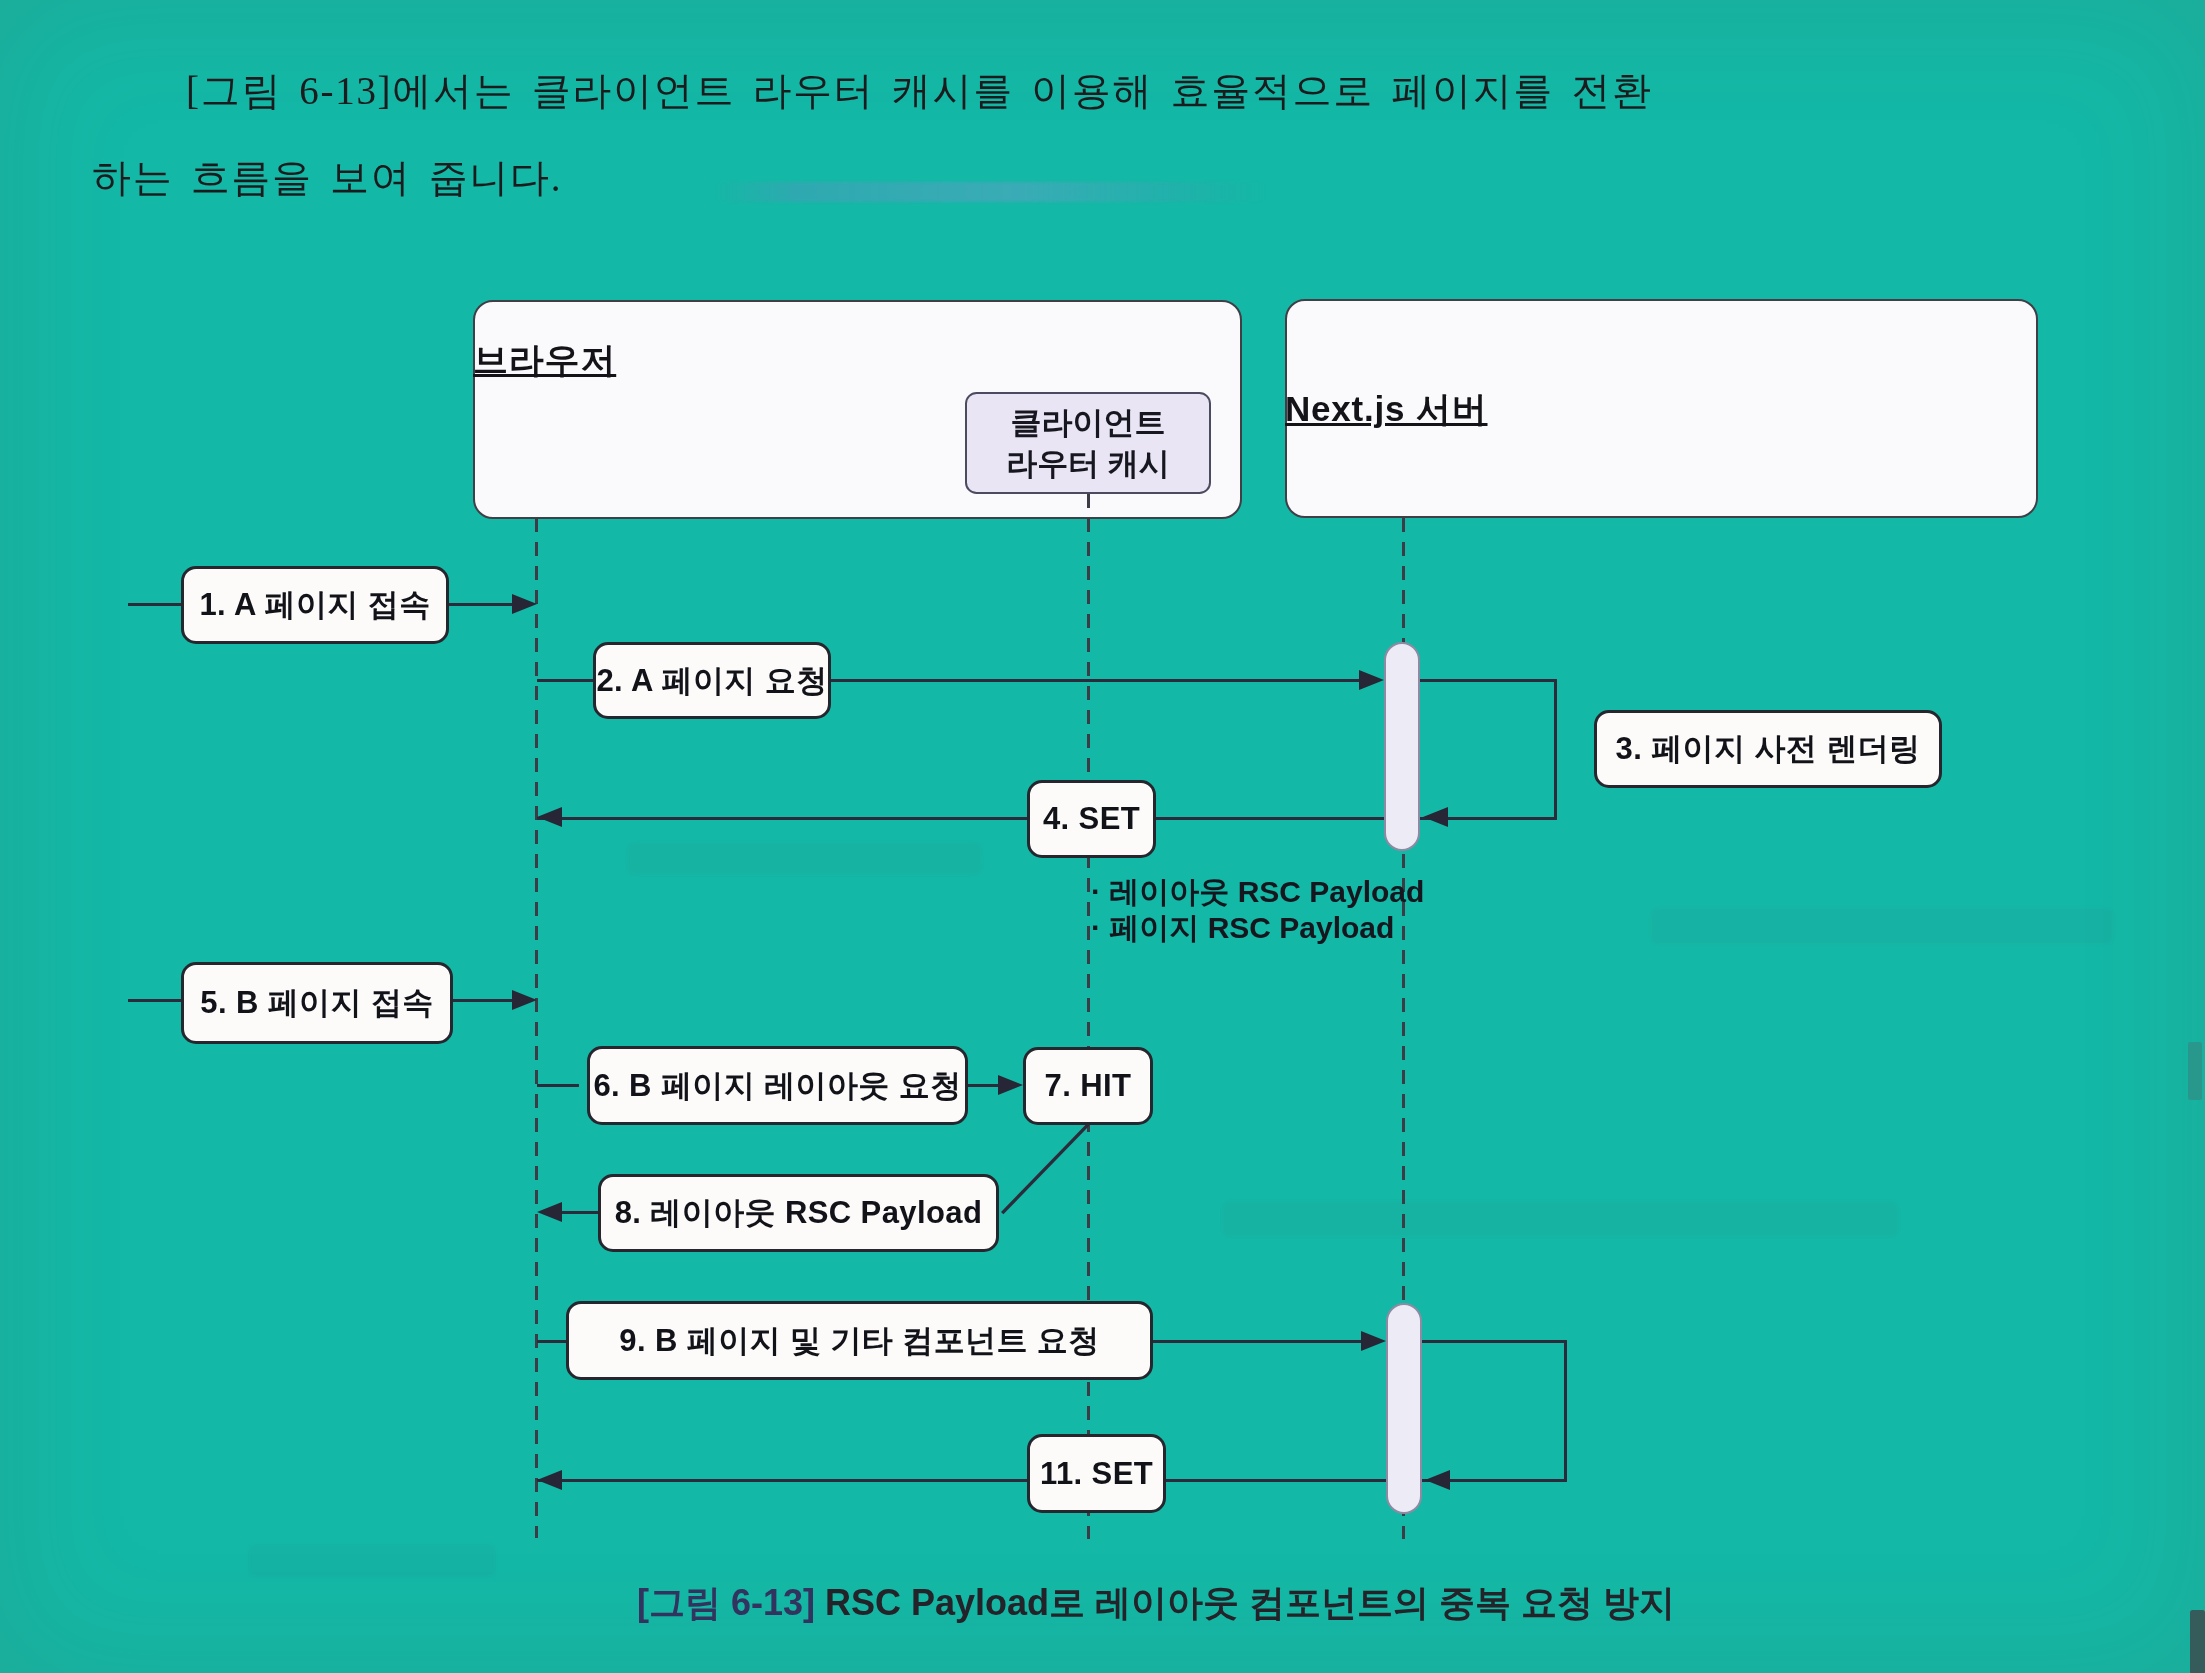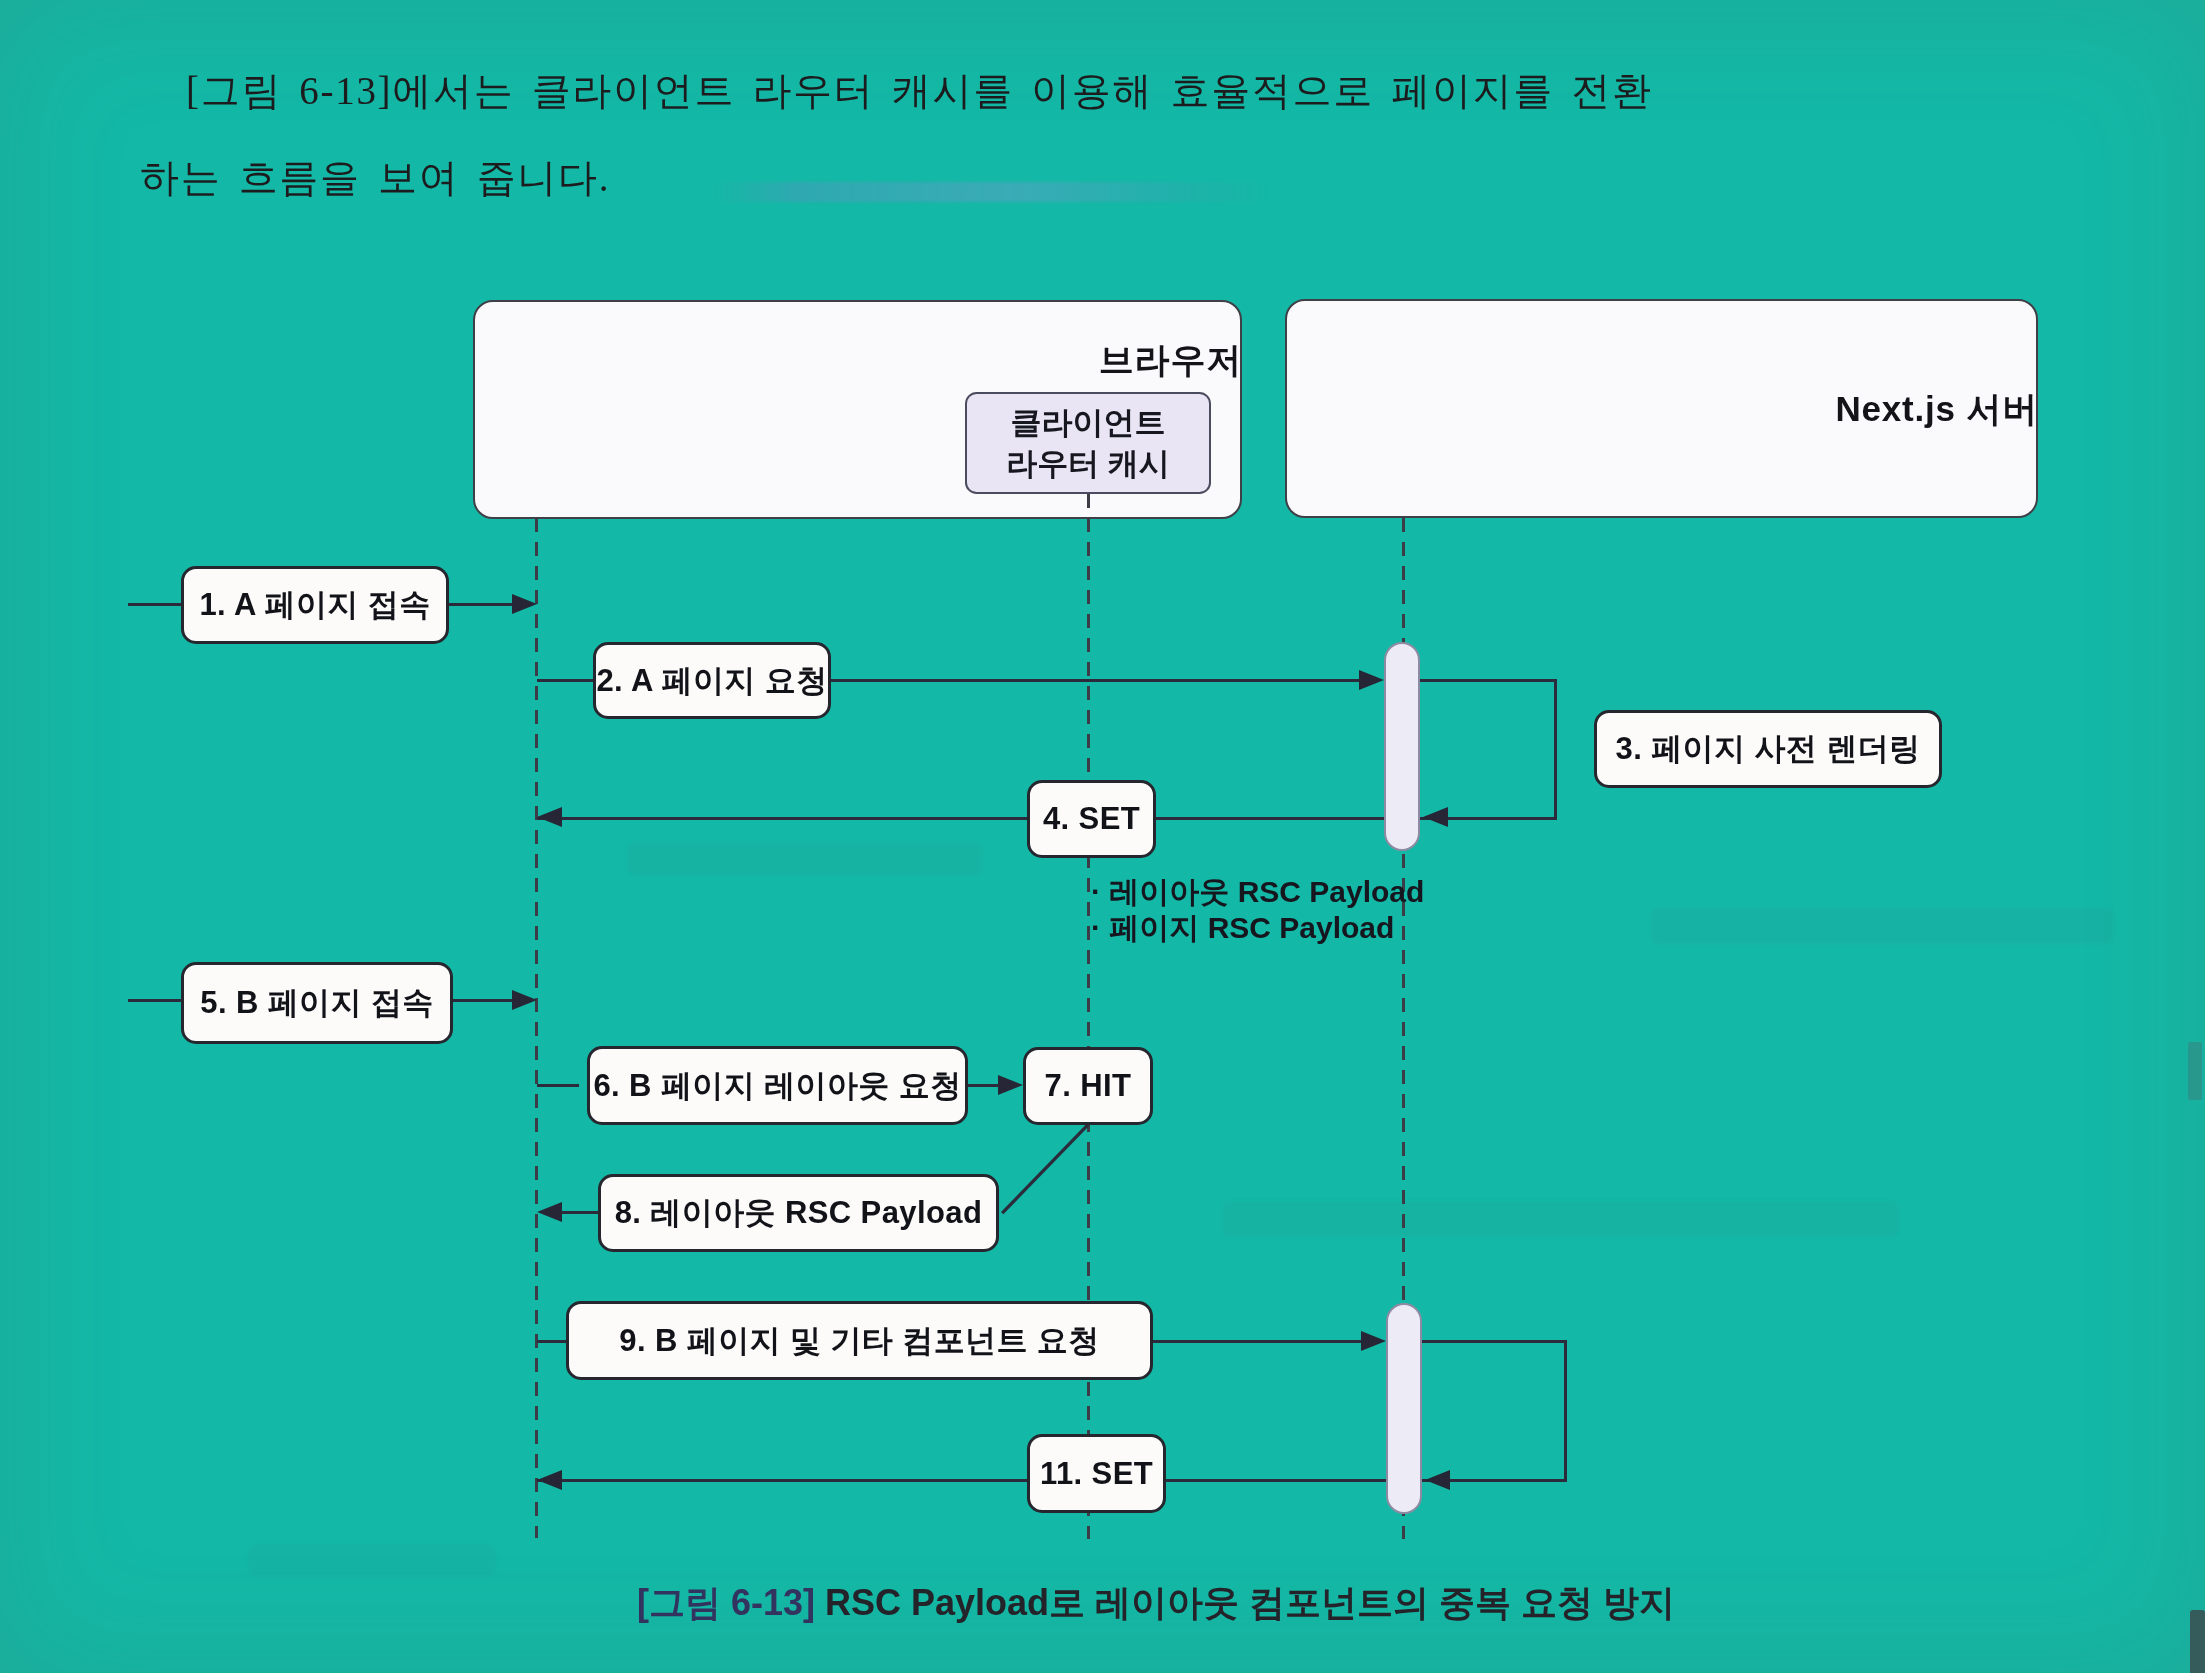--- a/index.html
+++ b/index.html
@@ -19,22 +19,23 @@
     position:absolute;white-space:nowrap;font-weight:700;
     font-size:36px;color:#232329;letter-spacing:0px;
   }
   .caption .pfx{color:#32335f;}
   
   .pbox{
     position:absolute;border:2.5px solid #3f3f47;border-radius:20px;
     background:#faf9fc;box-sizing:border-box;
   }
   .plabel{
-    position:absolute;text-align:right;font-weight:700;font-size:35px;color:#131318;
+    position:absolute;text-align:left;font-weight:700;font-size:35px;color:#131318;
     letter-spacing:0.8px;
+    text-decoration:underline;
   }
   .cachebox{
     position:absolute;border:2.5px solid #4b4b60;border-radius:11.6px;
     background:#e9e5f4;box-sizing:border-box;
     display:flex;flex-direction:column;align-items:center;justify-content:center;
   }
   .cachebox span{font-weight:700;font-size:31px;line-height:41px;color:#17171f;}
   
   .lifeline{
     position:absolute;width:3.3px;
@@ -75,21 +76,21 @@
               background:linear-gradient(90deg,rgba(110,135,200,0) 0%,rgba(110,135,200,0.30) 15%,rgba(125,150,210,0.36) 55%,rgba(110,135,200,0.12) 85%,rgba(110,135,200,0) 100%);"></div>
   <div class="smudge" style="left:1338px;top:314px;width:528px;height:35px;background:rgba(70,70,110,0.05);border-radius:6.6px;"></div>
   <div class="smudge" style="left:1651px;top:908px;width:462px;height:36px;background:rgba(70,70,110,0.05);border-radius:6.6px;"></div>
   <div class="smudge" style="left:627px;top:842px;width:355px;height:33px;background:rgba(70,70,110,0.04);border-radius:6.6px;"></div>
   <div class="smudge" style="left:1222px;top:1201px;width:677px;height:36px;background:rgba(70,70,110,0.04);border-radius:6.6px;"></div>
   <div class="smudge" style="left:248px;top:1544px;width:248px;height:33px;background:rgba(70,70,110,0.035);border-radius:6.6px;"></div>
   <div style="position:absolute;left:2190px;top:1610px;width:15px;height:64px;background:#3f3f44;opacity:0.75;border-radius:2.5px;"></div>
   <div style="position:absolute;left:2188px;top:1042px;width:14px;height:58px;background:rgba(85,85,95,0.28);border-radius:2.5px;"></div>
 
   <div class="para" style="left:186px;top:64px;">[그림 6-13]에서는 클라이언트 라우터 캐시를 이용해 효율적으로 페이지를 전환</div>
-  <div class="para" style="left:92px;top:151px;margin-left:48px;">하는 흐름을 보여 줍니다.</div>
+  <div class="para" style="left:92px;top:151px;">하는 흐름을 보여 줍니다.</div>
 
   <div class="pbox" style="left:473px;top:300px;width:769px;height:219px;"></div>
   <div class="plabel" style="left:473px;top:337px;width:769px;">브라우저</div>
 
   <div class="pbox" style="left:1285px;top:299px;width:753px;height:219px;"></div>
   <div class="plabel" style="left:1285px;top:386px;width:753px;">Next.js 서버</div>
 
   <div class="cachebox" style="left:965px;top:392px;width:246px;height:102px;">
     <span>클라이언트</span>
     <span>라우터 캐시</span>

